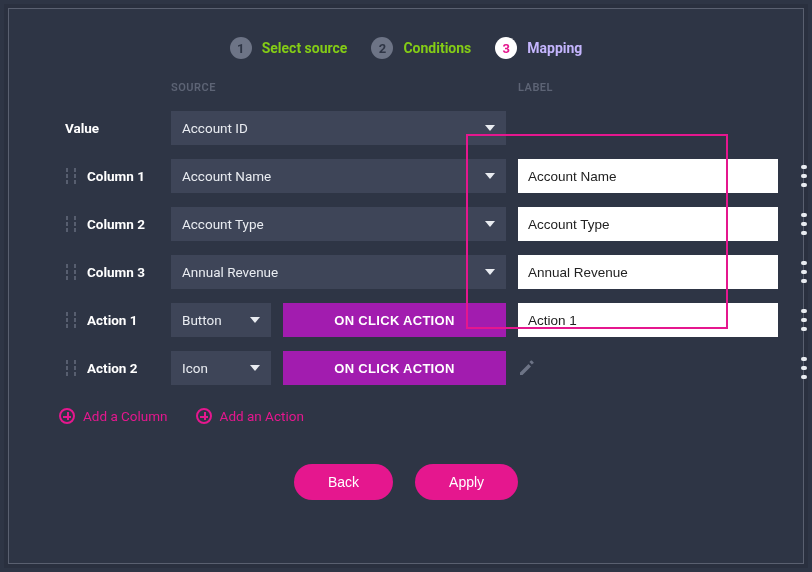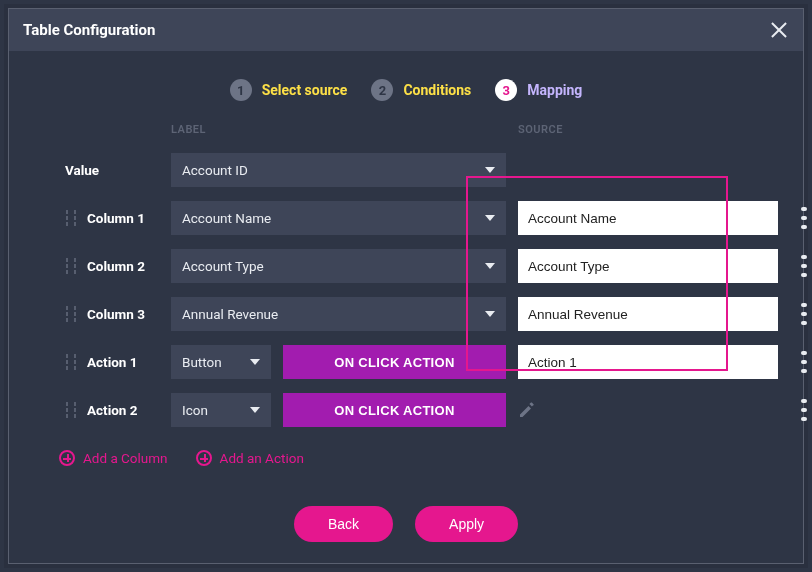--- a/index.html
+++ b/index.html
@@ -29,21 +29,21 @@
   .close::before{ transform:rotate(45deg);}
   .close::after{ transform:rotate(-45deg);}
 
   .stepper { display:flex; gap:24px; justify-content:center; align-items:center; padding:28px 0 22px; }
   .step { display:flex; align-items:center; gap:10px; font-weight:700; font-size:14px; }
   .badge {
     width:22px; height:22px; border-radius:50%;
     background:#6d7486; color:#2e3545; display:flex; align-items:center; justify-content:center;
     font-size:13px; font-weight:700;
   }
-  .step .label { color:#fde047; }
+  .step .label { color:#84cc16; }
   .step.active .badge { background:#fff; color:#e5178e; }
   .step.active .label { color:#c4b5fd; }
 
   .grid {
     padding: 0 40px 0 40px;
   }
   .headrow, .row {
     display:grid;
     grid-template-columns: 110px 335px 260px 28px;
     gap: 12px;
@@ -121,46 +121,42 @@
     font-weight:400; font-size:14px; cursor:pointer;text-align:right;
   }
 
   .grid-area { position:relative; }
 </style>
 </head>
 <body>
 
 <div class="modal">
 
-  <div class="header">
-    <h1>Table Configuration</h1>
-    <div class="close"></div>
-  </div>
 
   <div class="stepper">
     <div class="step">
       <div class="badge">1</div>
       <div class="label">Select source</div>
     </div>
     <div class="step">
       <div class="badge">2</div>
       <div class="label">Conditions</div>
     </div>
     <div class="step active">
       <div class="badge">3</div>
       <div class="label">Mapping</div>
     </div>
   </div>
 
   <div class="grid grid-area">
 
     <div class="headrow">
       <div></div>
+      <div class="hlabel">SOURCE</div>
       <div class="hlabel">LABEL</div>
-      <div class="hlabel">SOURCE</div>
       <div></div>
     </div>
 
     <div class="row">
       <div class="rowlabel">
         <span>Value</span>
       </div>
       <div class="source-cell">
         <div class="select">
           <span>Account ID</span>

